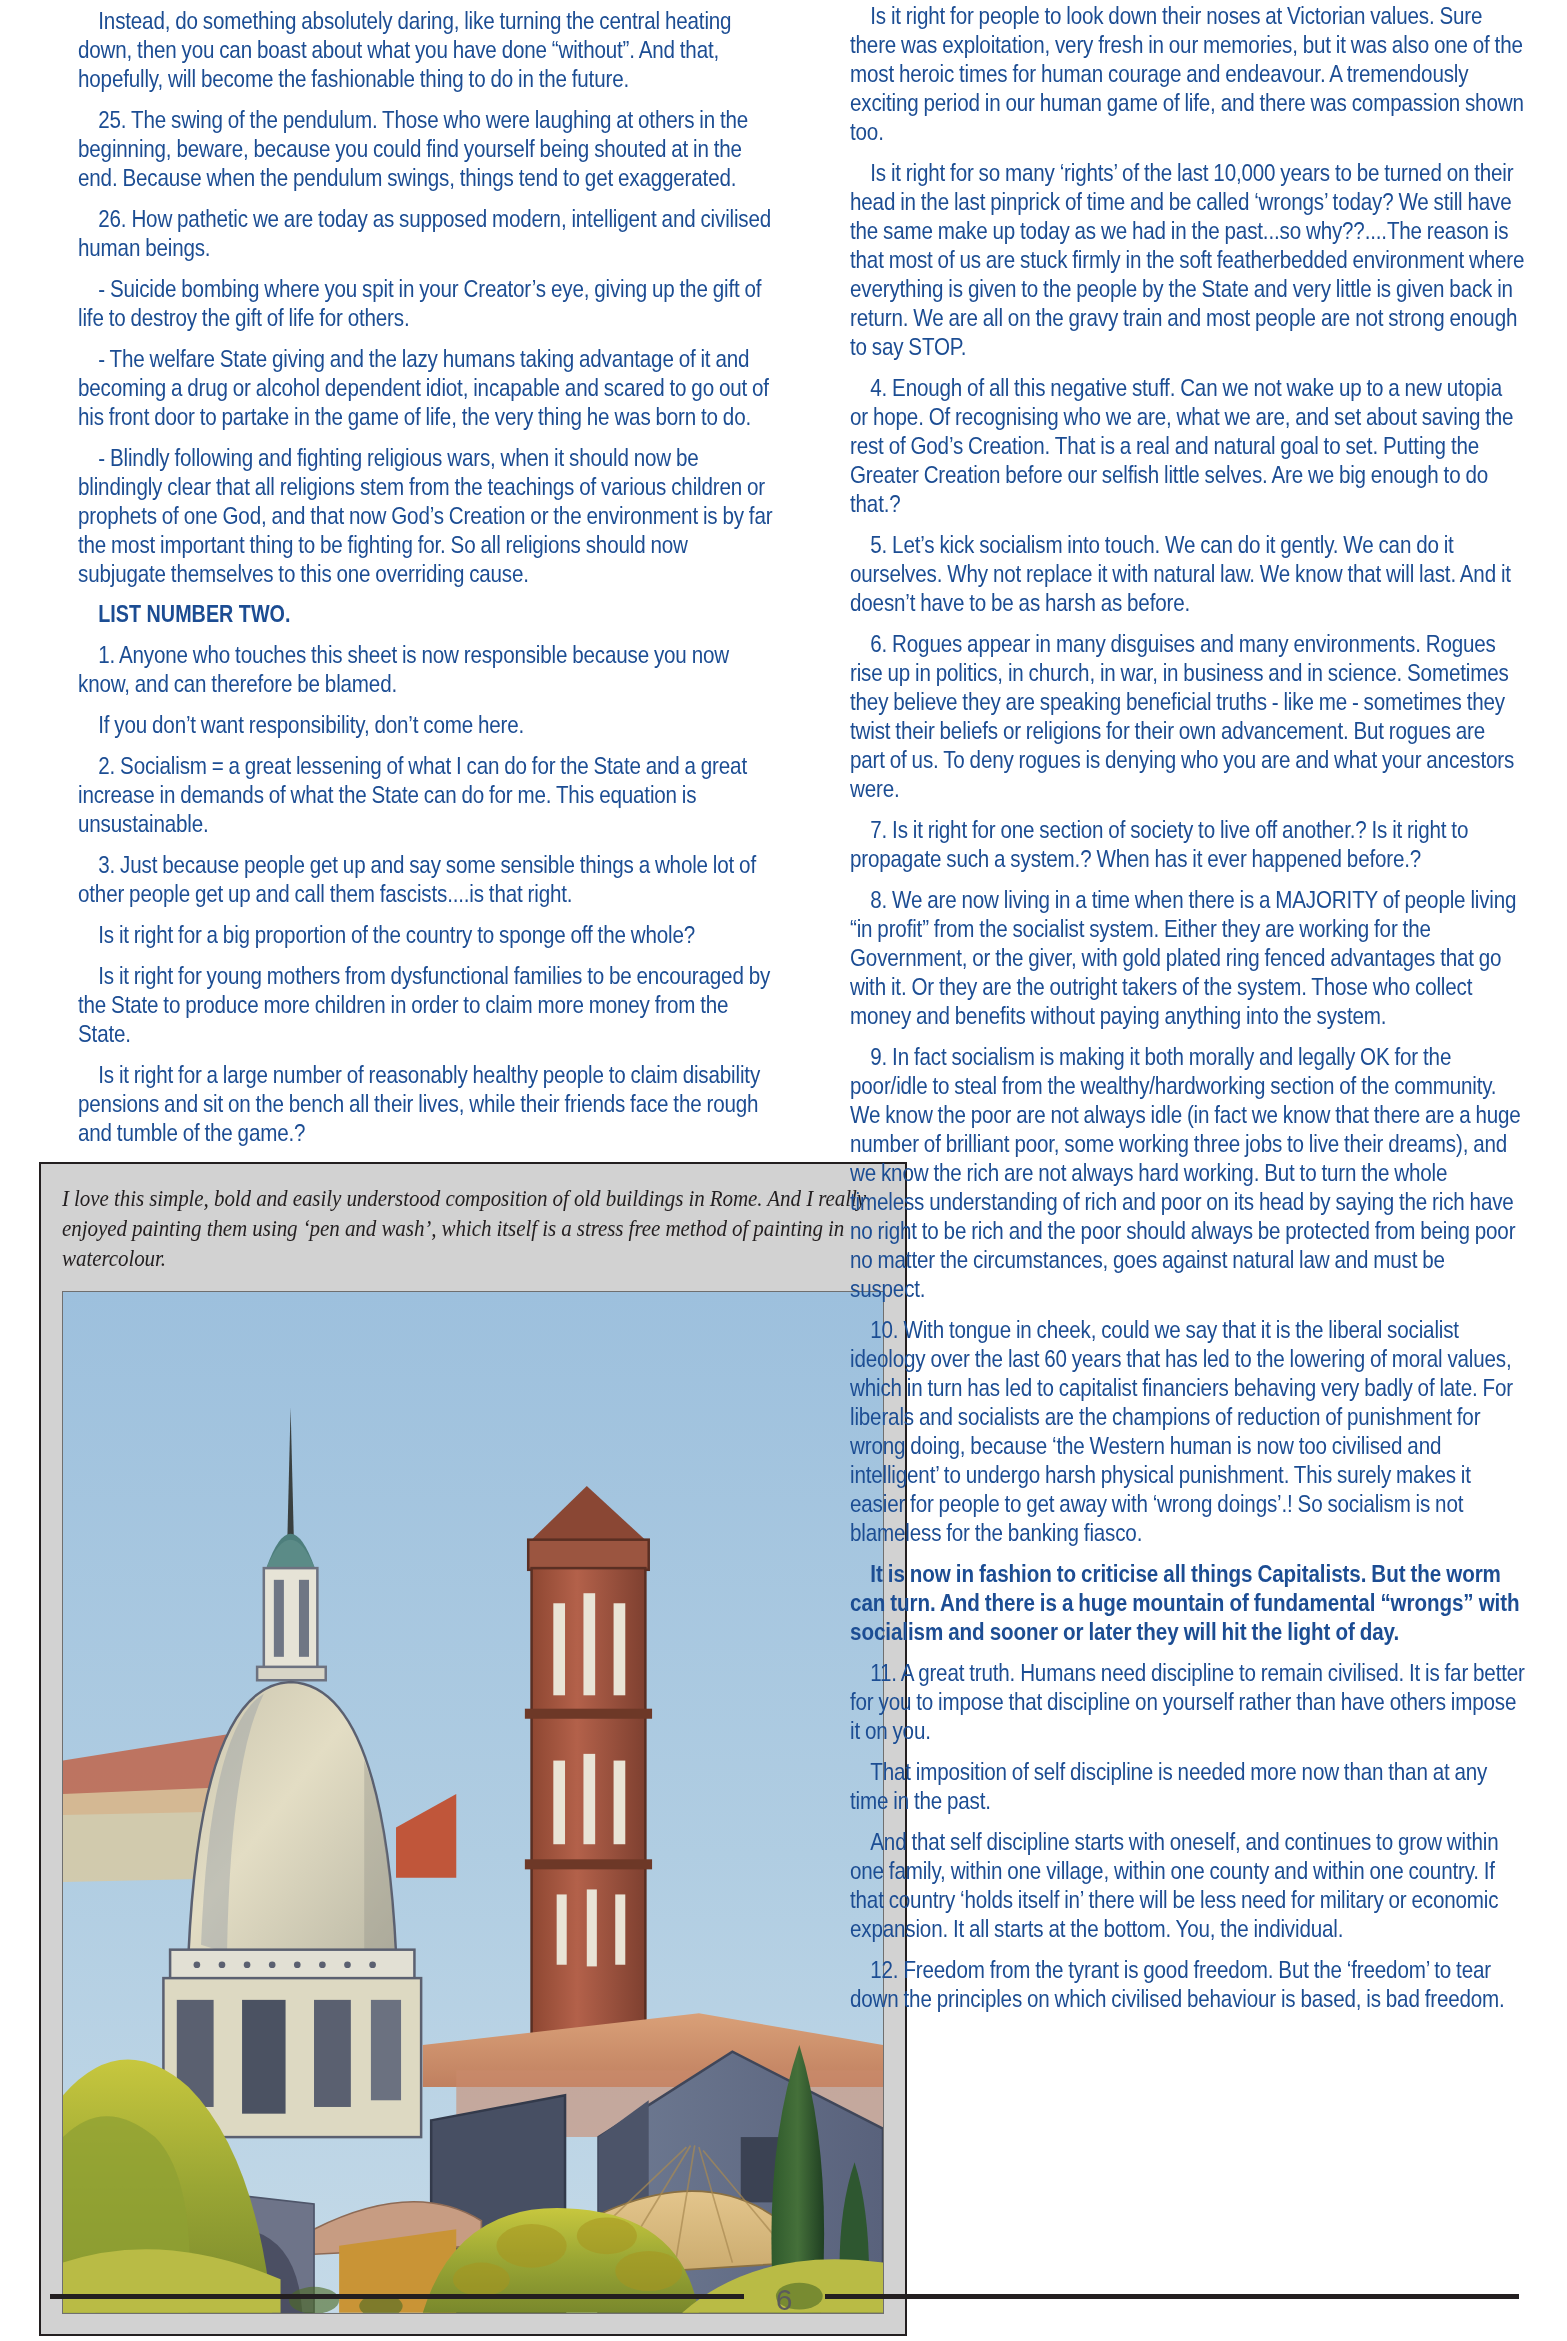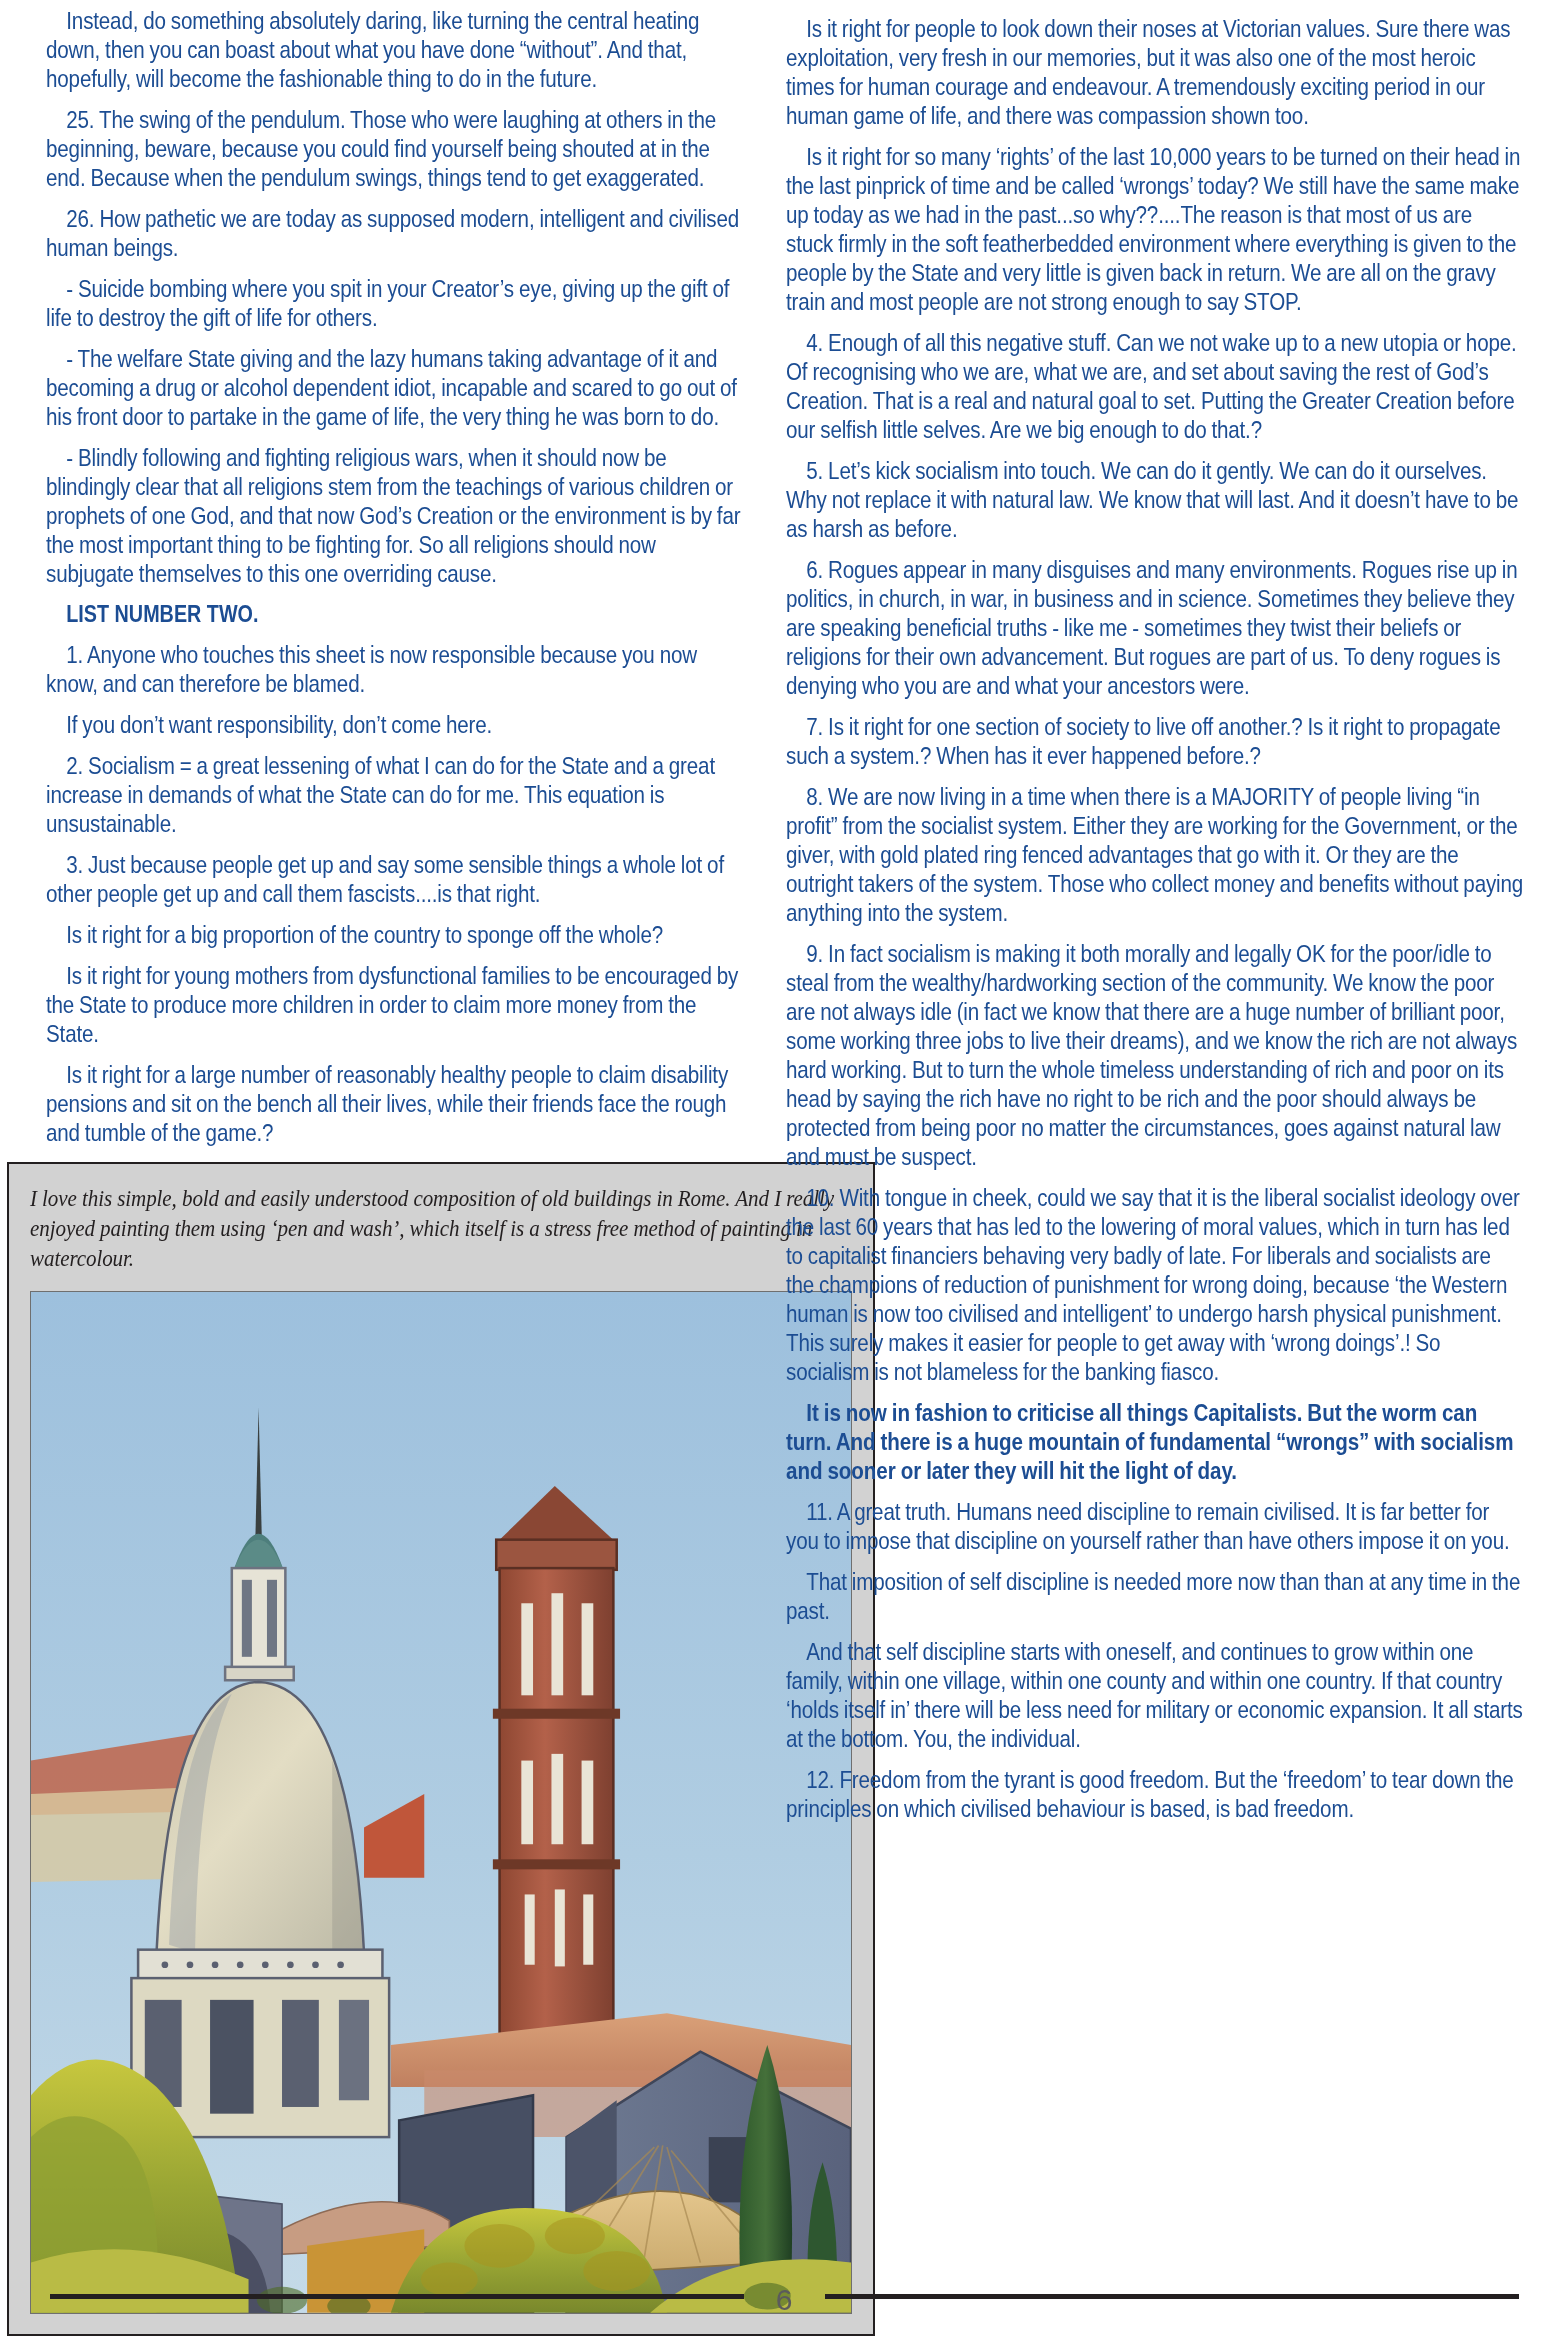--- a/index.html
+++ b/index.html
@@ -29,28 +29,29 @@
     top: 0;
     width: 1568px;
     height: 2246px;
     display: flex;
     flex-direction: row;
     align-items: flex-start;
   }
 
   .col {
     box-sizing: border-box;
+    margin-left: 32px;
   }
   .col-left {
     width: 779px;
     padding: 5.7px 35px 0 46px;
   }
   .col-right {
     width: 788px;
-    padding: 14px 43px 0 7px;
+    padding: 1px 43px 0 7px;
   }
 
   
   p.body {
     margin: 0 0 12px 0;
     color: #1c4d93;
     font-family: "Liberation Sans Narrow", "Liberation Sans", sans-serif;
     font-size: 24.4px;
     line-height: 29px;
     text-indent: 24px;

